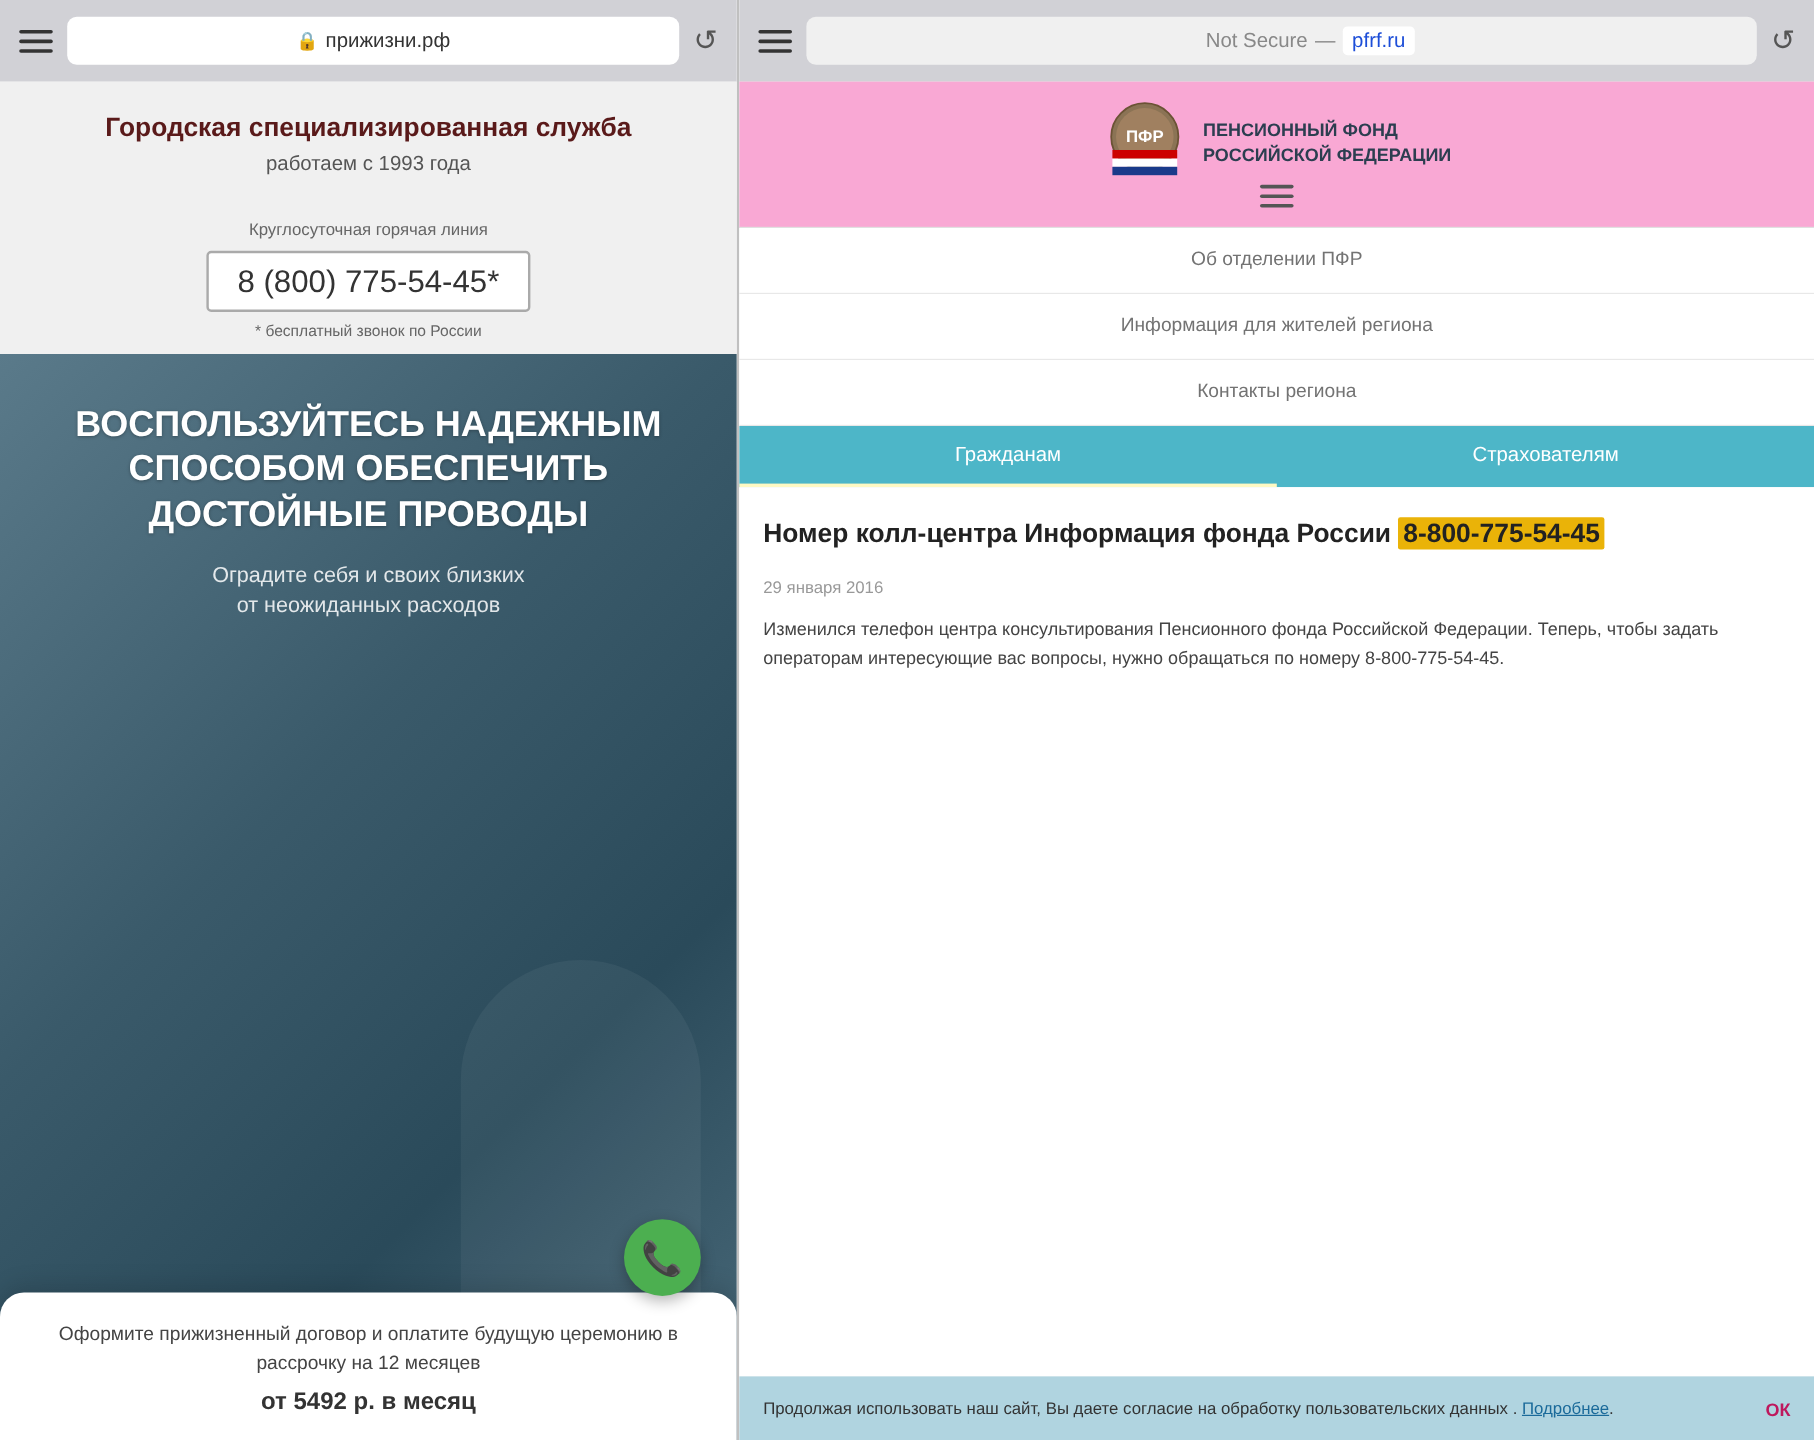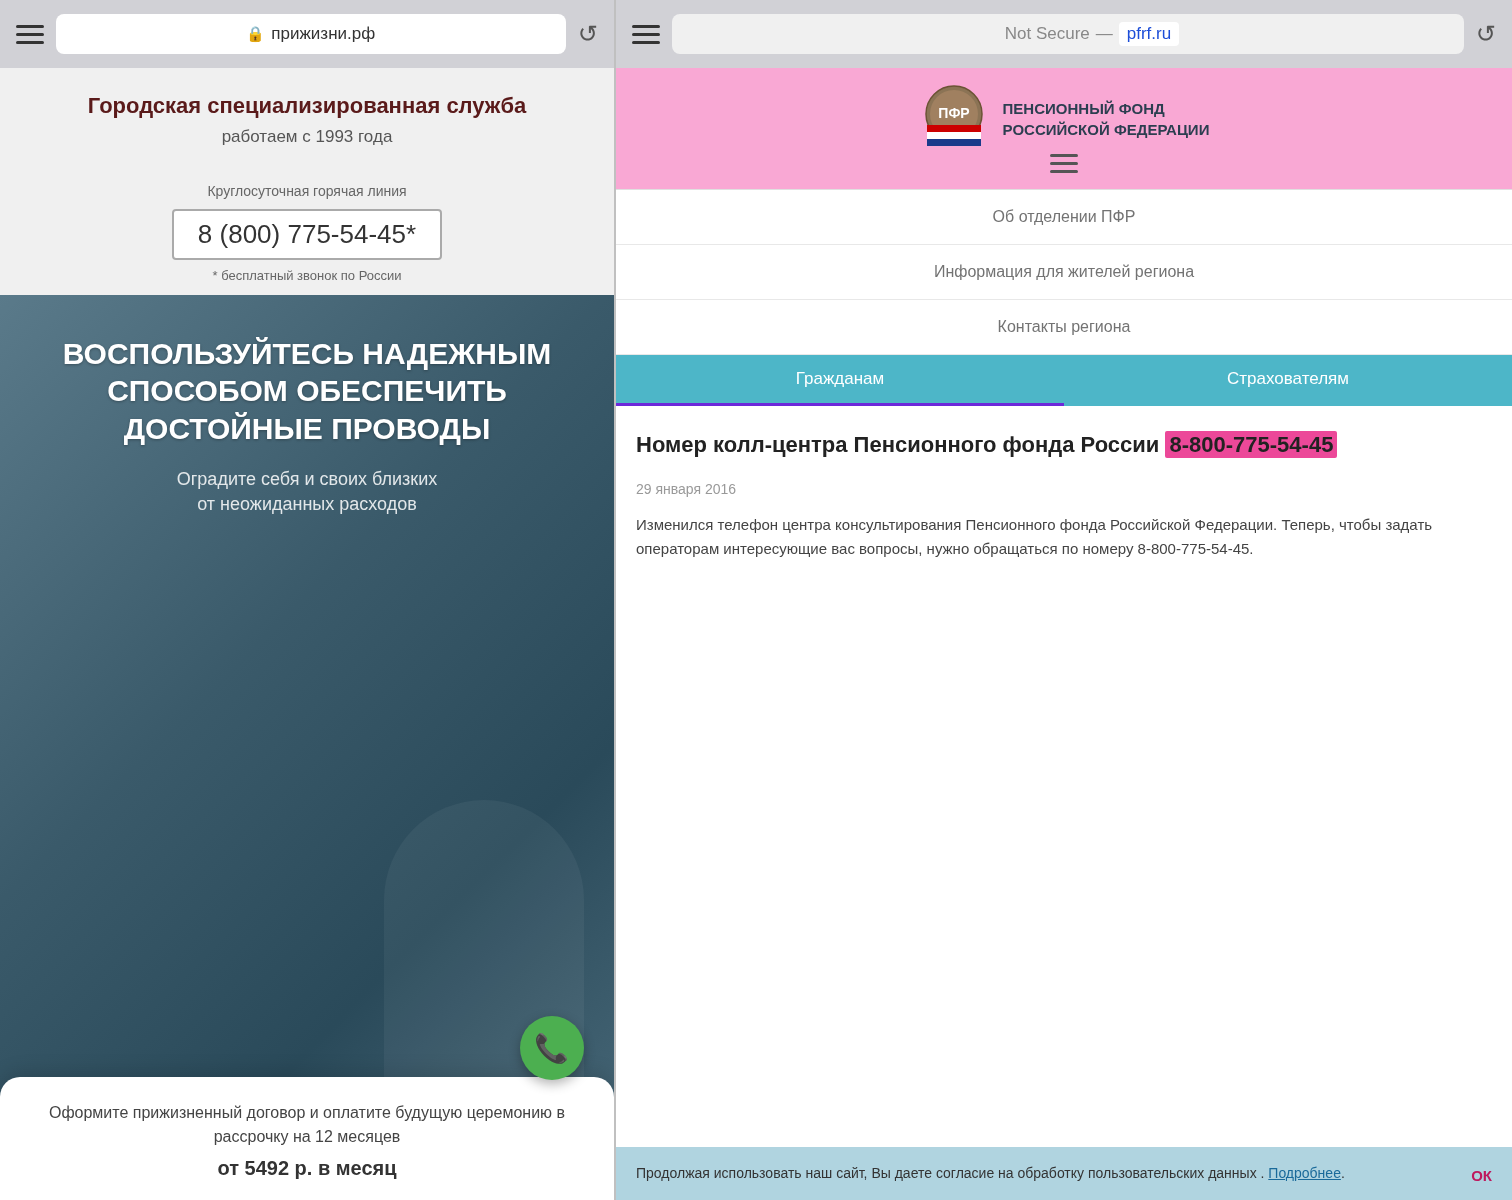--- a/index.html
+++ b/index.html
@@ -339,41 +339,41 @@
       flex: 1;
       padding: 14px 0;
       text-align: center;
       font-size: 17px;
       color: white;
       cursor: pointer;
       font-weight: 500;
     }
 
     .tab-item.active {
-      border-bottom: 3px solid #6d28d9;
+      border-bottom: 3px solid #fef9c3;
     }
 
     
     .content-area {
       flex: 1;
       background: white;
       padding: 24px 20px;
       overflow: hidden;
     }
 
     .article-title {
       font-size: 22px;
       font-weight: 600;
       color: #222;
       line-height: 1.4;
       margin-bottom: 20px;
     }
 
     .article-title .highlight {
-      background: #ec4899;
+      background: #eab308;
       padding: 1px 4px;
       border-radius: 2px;
     }
 
     .article-date {
       font-size: 14px;
       color: #999;
       margin-bottom: 16px;
       margin-top: 19px;
     }
@@ -527,21 +527,21 @@
     <div class="nav-link-item">Контакты региона</div>
   </div>
 
   <div class="tab-bar">
     <div class="tab-item active">Гражданам</div>
     <div class="tab-item">Страхователям</div>
   </div>
 
   <div class="content-area">
     <div class="article-title">
-      <span>Номер колл-центра Пенсионного фонда России</span>
+      <span>Номер колл-центра Информация фонда России</span>
       <span class="highlight">8-800-775-54-45</span>
     </div>
     <div class="article-date">29 января 2016</div>
     <div class="article-body">Изменился телефон центра консультирования Пенсионного фонда Российской Федерации. Теперь, чтобы задать операторам интересующие вас вопросы, нужно обращаться по номеру 8-800-775-54-45.</div>
   </div>
 
   <div class="cookie-notice">
     <div class="cookie-text">
       <span>Продолжая использовать наш сайт, Вы даете согласие на обработку пользовательских данных . </span><a class="cookie-link">Подробнее</a><span>.</span>
     </div>

